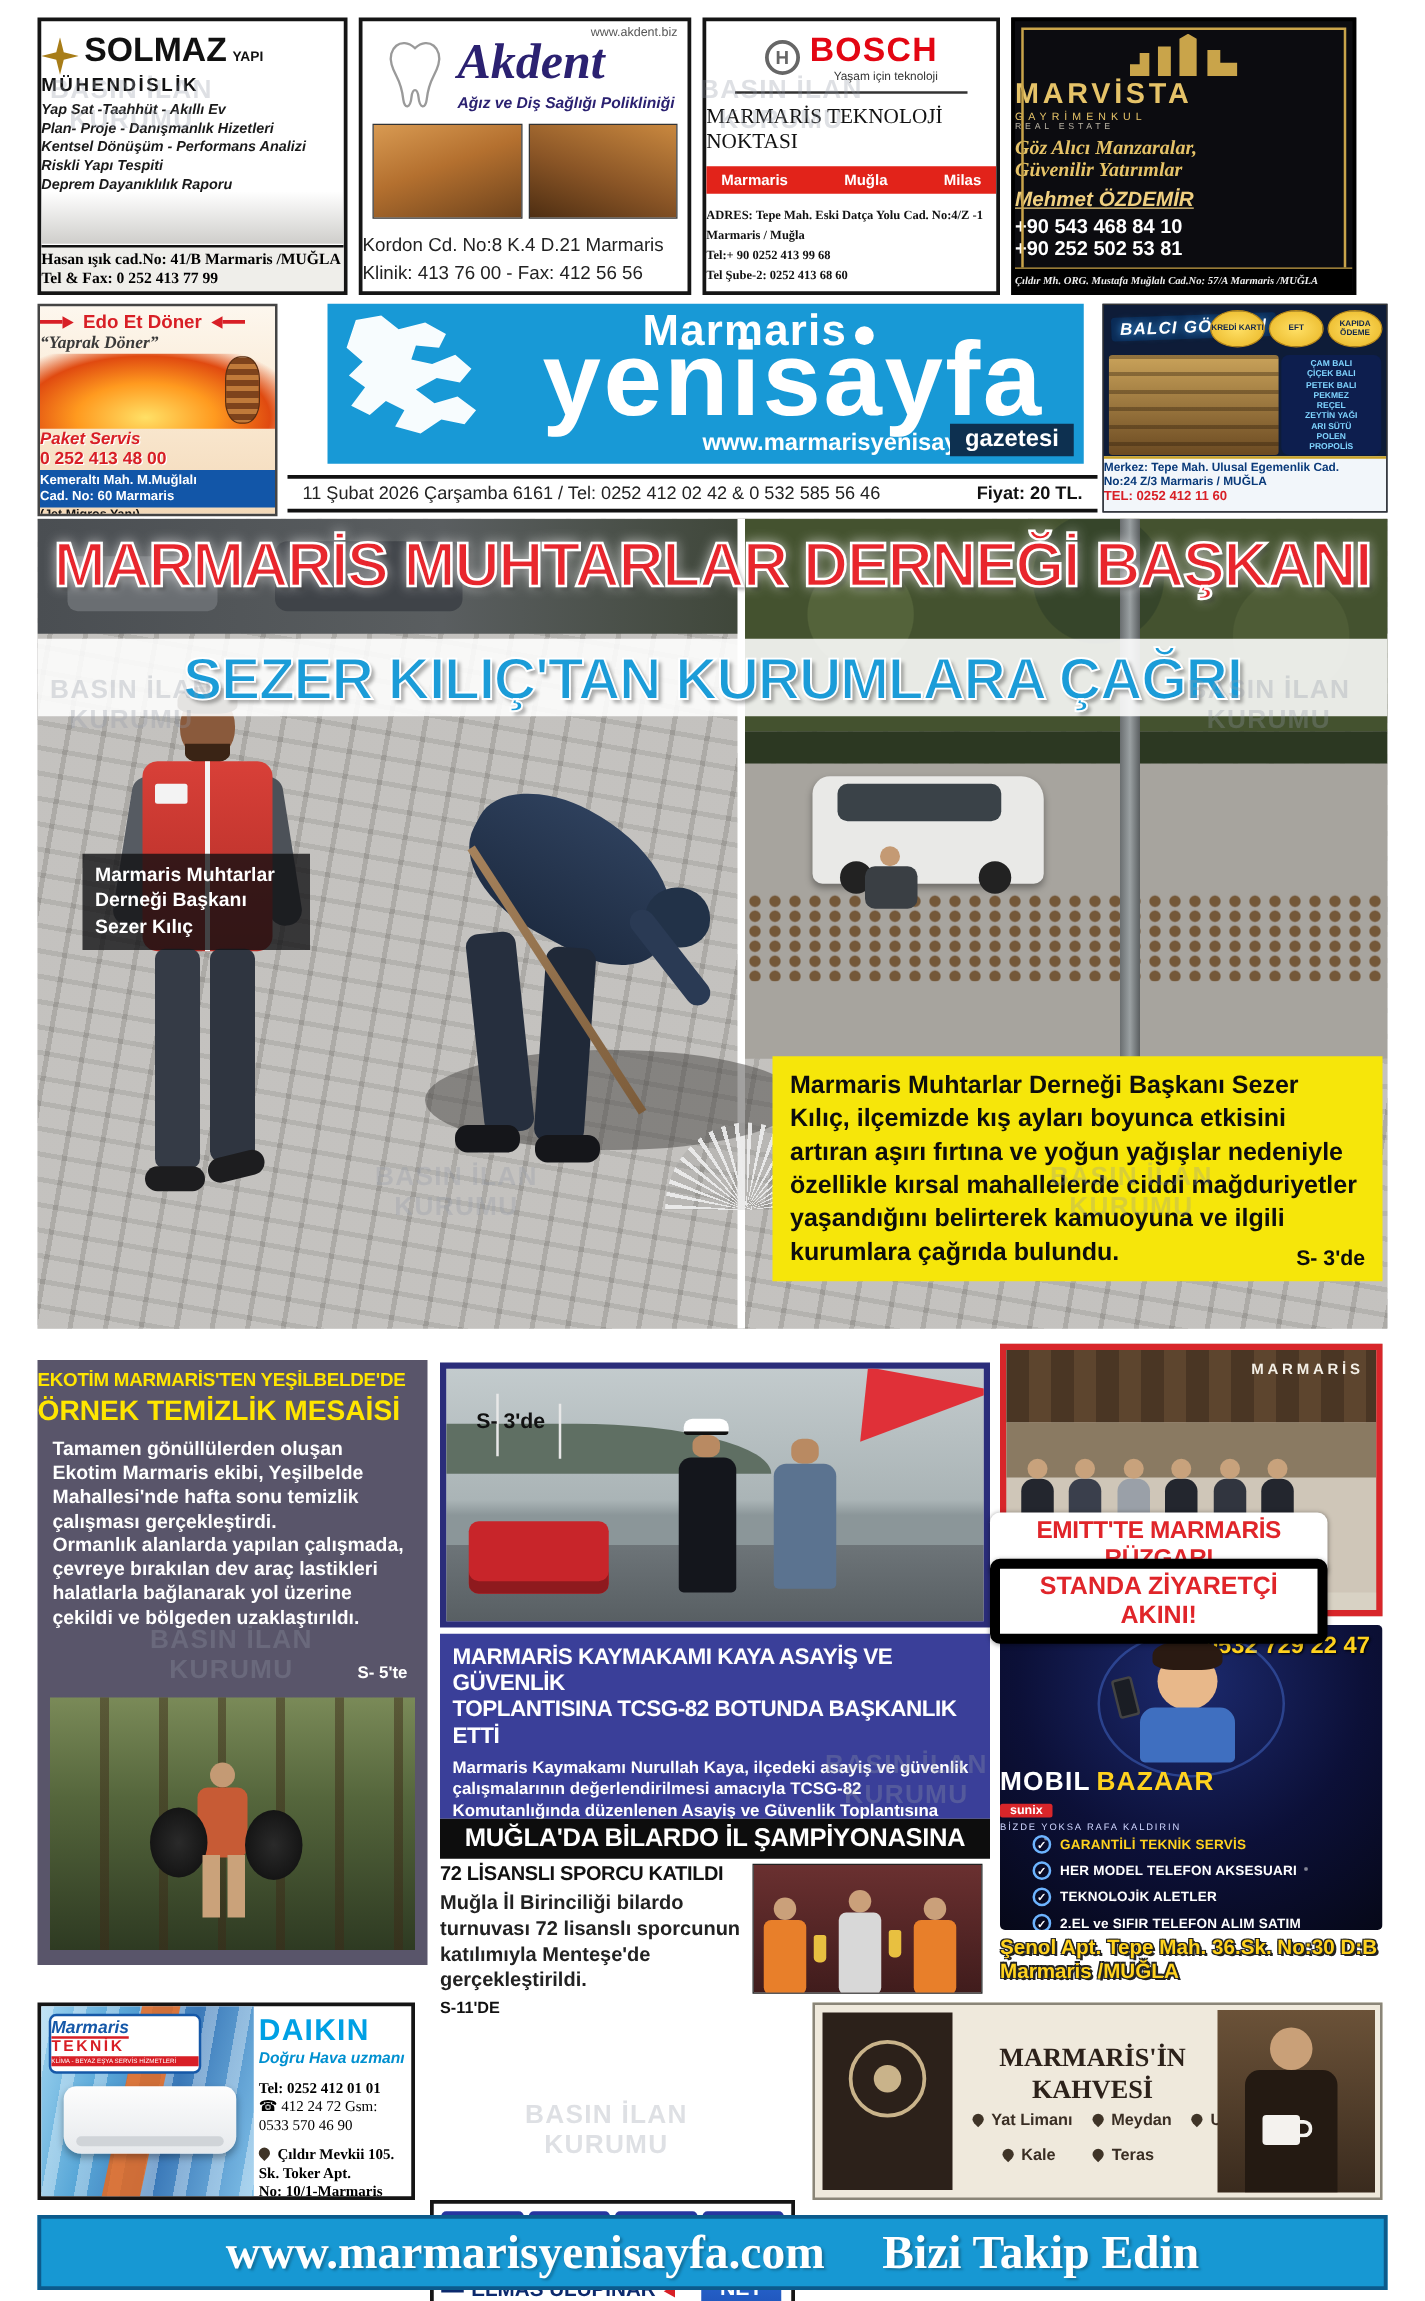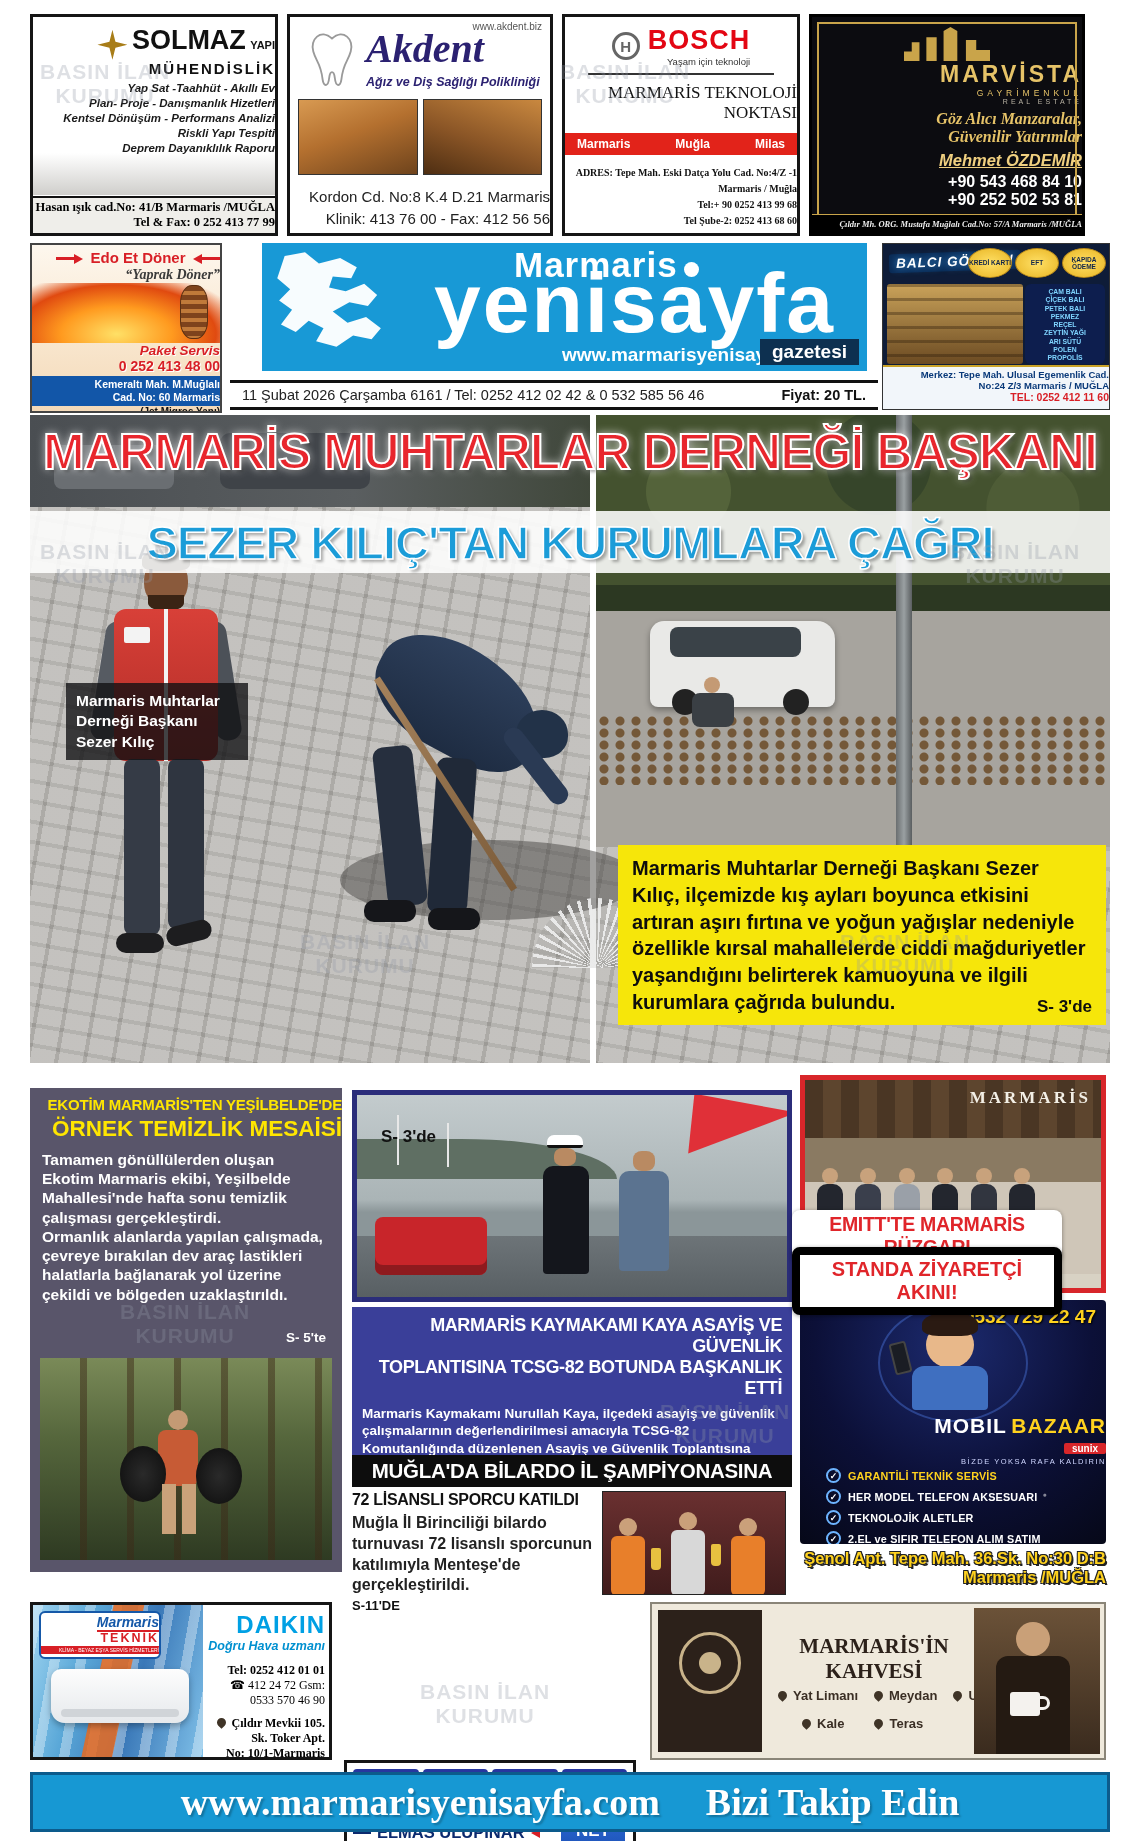--- a/index.html
+++ b/index.html
@@ -1,19 +1,19 @@
 <!DOCTYPE html>
 <html><head>
 <meta charset="utf-8">
 <style>
   *{margin:0;padding:0;box-sizing:border-box}
   body{font-family:"Liberation Sans",sans-serif;background:#ddd}
   #page{position:relative;width:1140px;height:1841px;background:#fff;overflow:hidden;margin:0 auto}
   .abs{position:absolute}
-  .ctr{text-align:right}
+  .ctr{text-align:left}
   .ad{border:3px solid #151515;background:#fff;position:relative;overflow:hidden}
   
   .wm{position:absolute;color:rgba(145,152,165,.30);font-weight:bold;font-size:21px;line-height:1.15;text-align:center;letter-spacing:1px;z-index:60;pointer-events:none}
   
   .rowtop{position:absolute;left:30px;top:14px;width:1080px;height:222px;display:flex;gap:9px}
   .star4{display:inline-block;width:30px;height:30px;background:#a87d18;clip-path:polygon(50% 0,60% 40%,100% 50%,60% 60%,50% 100%,40% 60%,0 50%,40% 40%);vertical-align:middle}
   .solmaz-lines div{font-style:italic;font-weight:bold;font-size:11.5px;color:#1a1a1a;line-height:1.3}
   .solmaz-addr{position:absolute;bottom:0;left:0;right:0;border-top:2px solid #111;background:#efeeea;font-family:"Liberation Serif",serif;font-weight:bold;font-size:12.5px;padding:2px 0;line-height:1.25}
   .akphoto{height:76px;border:1px solid #333;background:linear-gradient(160deg,#d89a52 0%,#b4702f 45%,#6e431c 100%);flex:1}
   .bosch-bar{background:#e2231a;color:#fff;font-weight:bold;font-size:12px;display:flex;justify-content:space-between;padding:4px 12px}
@@ -343,21 +343,21 @@
         <div class="abs" style="left:136px;top:26px;width:18px;height:18px;border-radius:50%;background:#caa07a"></div>
         <div class="abs" style="left:128px;top:44px;width:34px;height:60px;background:#e87f2a;border-radius:6px"></div>
         <div class="abs" style="left:48px;top:56px;width:10px;height:22px;background:#e8c040;border-radius:2px 2px 4px 4px"></div>
         <div class="abs" style="left:108px;top:52px;width:10px;height:22px;background:#e8c040;border-radius:2px 2px 4px 4px"></div>
       </div>
     </div>
   </div>
 
   <div class="emphoto">
     <div class="abs" style="top:0;left:0;right:0;height:58px;background:repeating-linear-gradient(90deg,#4a3624 0 18px,#5d452e 18px 36px)"></div>
-    <div class="abs" style="top:8px;right:10px;color:#f3efe6;font-family:Liberation Serif, serif;font-weight:bold;font-size:17px;letter-spacing:3px">MARMARİS</div>
+    <div class="abs" style="top:8px;right:10px;color:#f3efe6;font-family:Liberation Sans, sans-serif;font-weight:bold;font-size:12px;letter-spacing:3px">MARMARİS</div>
     <div class="abs" style="top:58px;left:0;right:0;height:44px;background:#8a7a62"></div>
     <div class="abs" style="bottom:14px;left:8px">
       <span class="person"></span>
       <span class="person" style="background:#3a3f4c"></span>
       <span class="person" style="background:#9aa0a8"></span>
       <span class="person"></span>
       <span class="person" style="background:#31353f"></span>
       <span class="person"></span>
     </div>
     <div class="abs" style="bottom:0;left:0;right:0;height:14px;background:#d8d2c4"></div>

